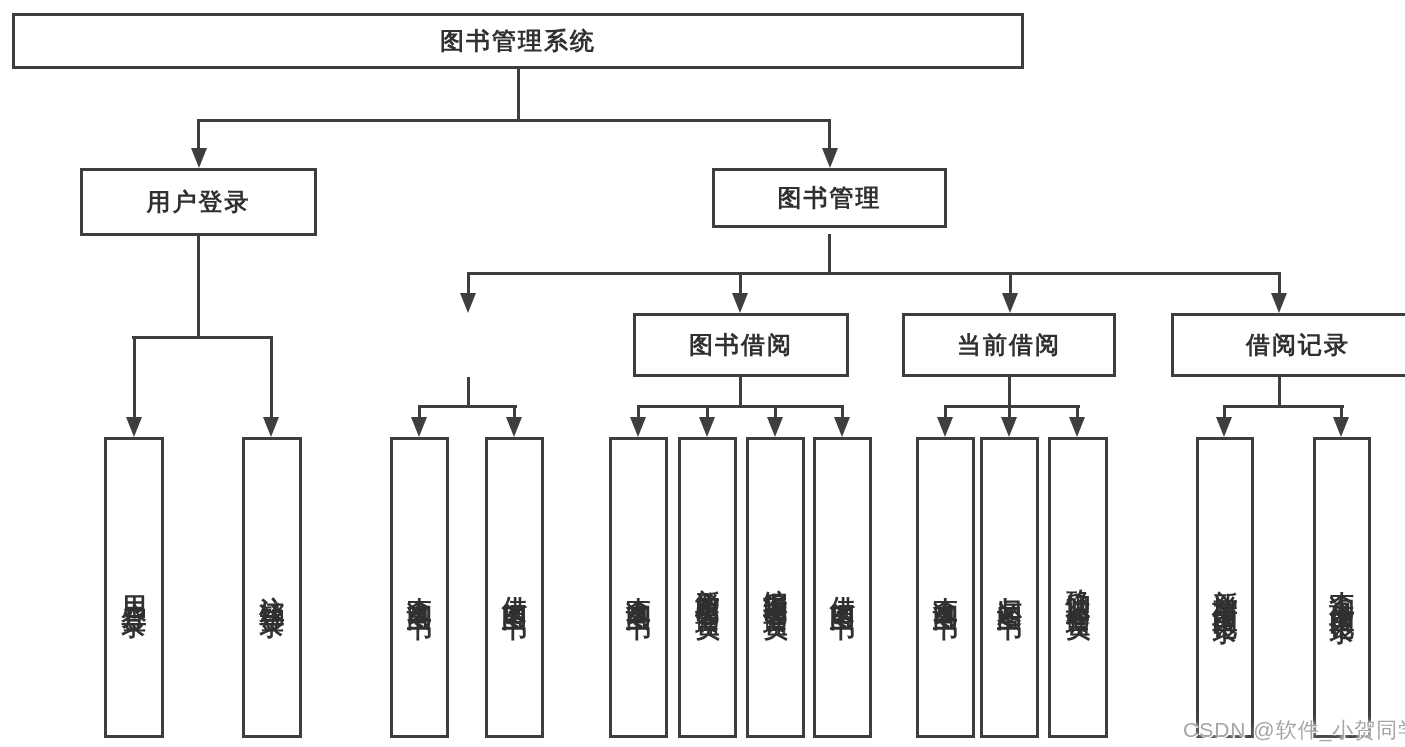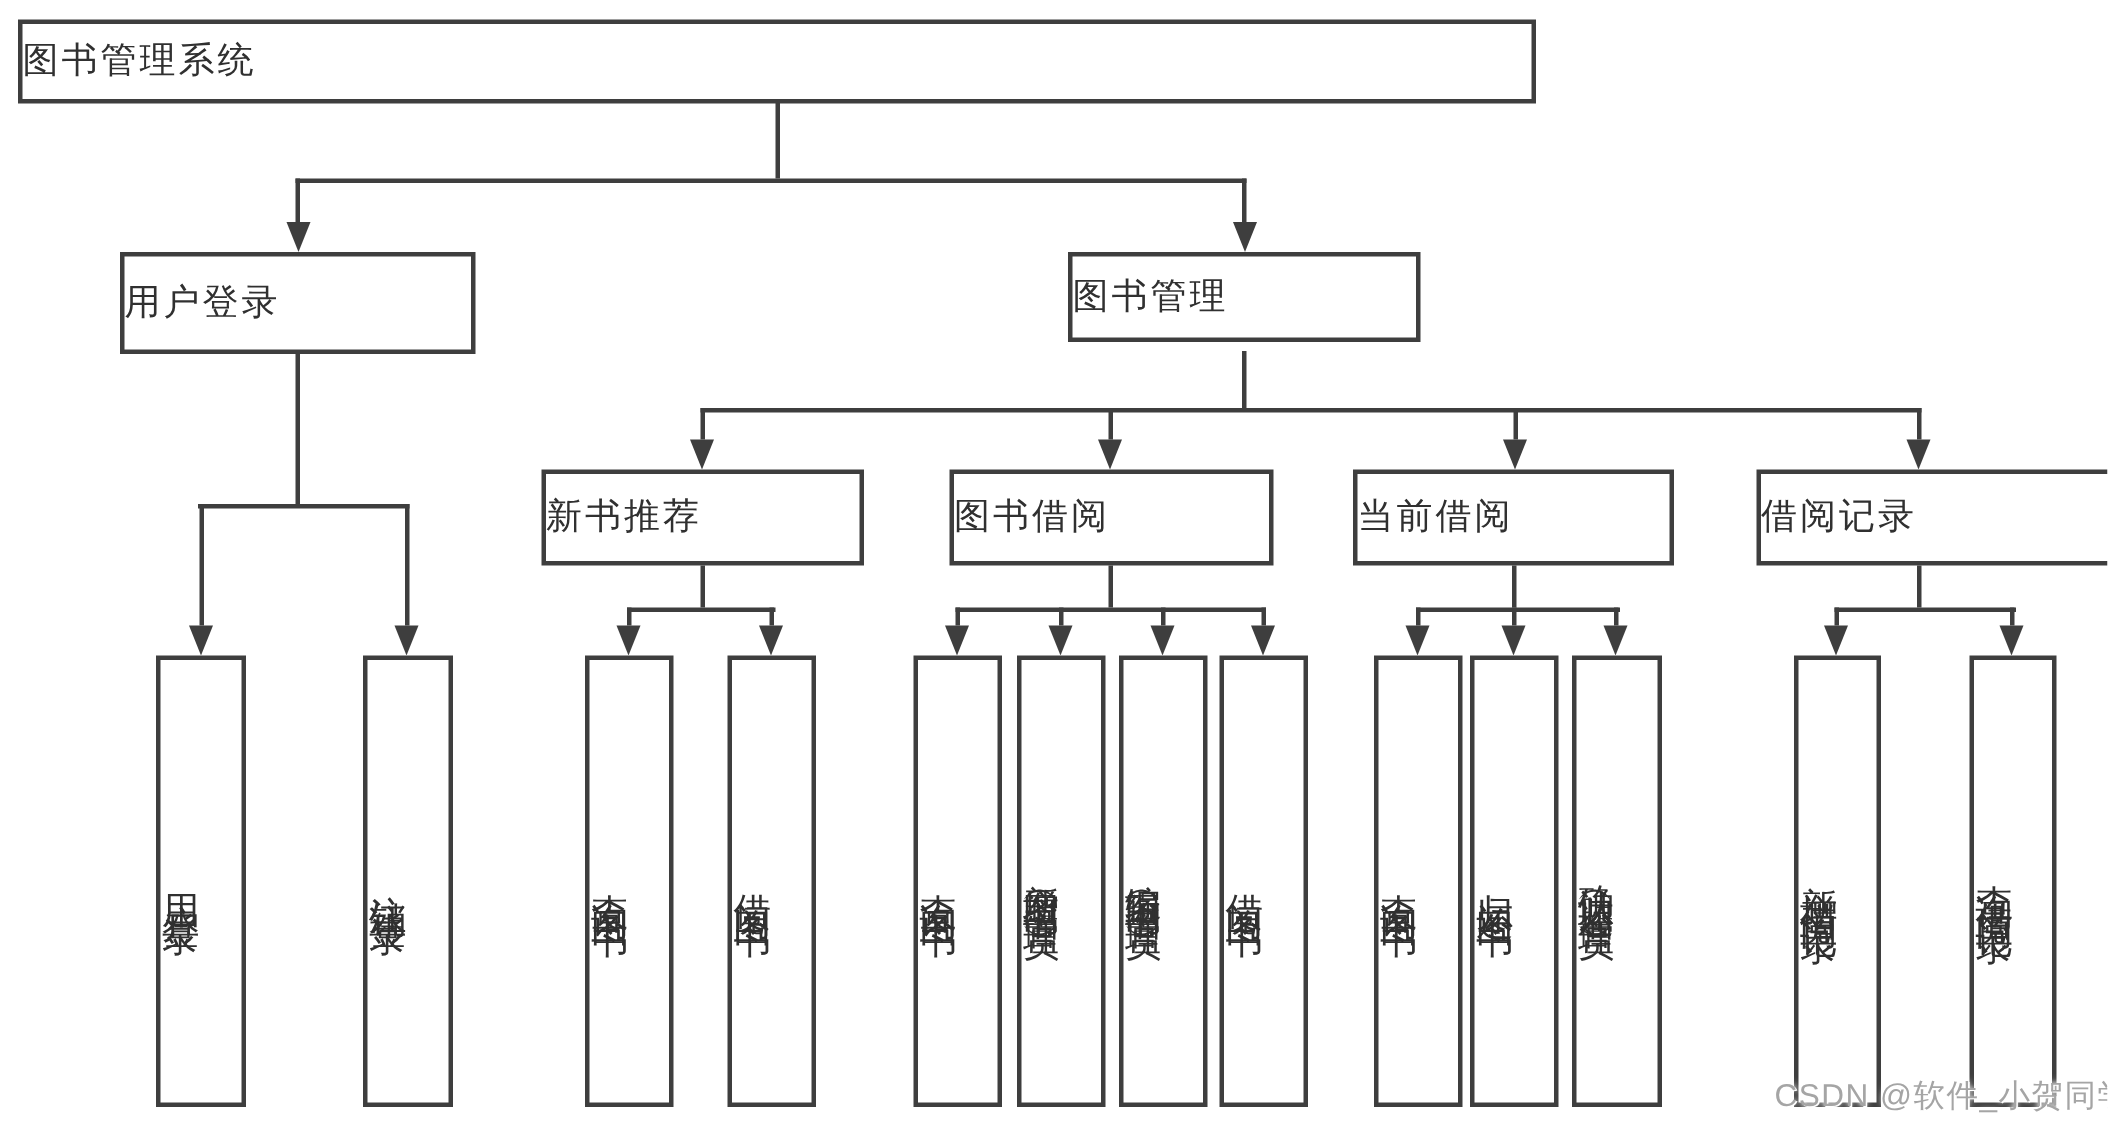--- a/index.html
+++ b/index.html
@@ -8,21 +8,21 @@
     --bg:#ffffff;
     --watermark:#a5a5a5;
   }
   html,body{margin:0;padding:0;background:var(--bg);}
   #stage{
     position:relative;width:1405px;height:747px;background:var(--bg);
     overflow:hidden;font-family:"Liberation Sans",sans-serif;
   }
   .box{
     position:absolute;box-sizing:border-box;border:3px solid var(--line);
-    background:var(--bg);display:flex;align-items:center;
+    background:var(--bg);display:flex;align-items:center;justify-content:center;font-weight:bold;
   }
   .hlabel{
     color:var(--text);font-size:24px;letter-spacing:2px;white-space:nowrap;
     line-height:1;
   }
   .vlabel{
     color:var(--text);font-size:25px;letter-spacing:6px;line-height:1;
     writing-mode:vertical-rl;text-orientation:mixed;white-space:nowrap;
   }
   .vlabel.tight{font-size:24px;letter-spacing:4px;}
@@ -72,23 +72,20 @@
   <div class="line" style="left:467px;top:272px;width:814px;height:3px"></div>
   <div class="line" style="left:467px;top:272px;width:3px;height:21px"></div>
   <div class="arrow" style="left:460px;top:293px"></div>
   <div class="line" style="left:739px;top:272px;width:3px;height:21px"></div>
   <div class="arrow" style="left:732px;top:293px"></div>
   <div class="line" style="left:1009px;top:272px;width:3px;height:21px"></div>
   <div class="arrow" style="left:1002px;top:293px"></div>
   <div class="line" style="left:1278px;top:272px;width:3px;height:21px"></div>
   <div class="arrow" style="left:1271px;top:293px"></div>
 
-  <div class="box" style="left:361px;top:313px;width:215px;height:64px">
-    <span class="hlabel">新书推荐</span>
-  </div>
   <div class="box" style="left:902px;top:313px;width:214px;height:64px">
     <span class="hlabel">当前借阅</span>
   </div>
   <div class="box" style="left:633px;top:313px;width:216px;height:64px">
     <span class="hlabel">图书借阅</span>
   </div>
   <div class="box" style="left:1171px;top:313px;width:254px;height:64px">
     <span class="hlabel">借阅记录</span>
   </div>
 

